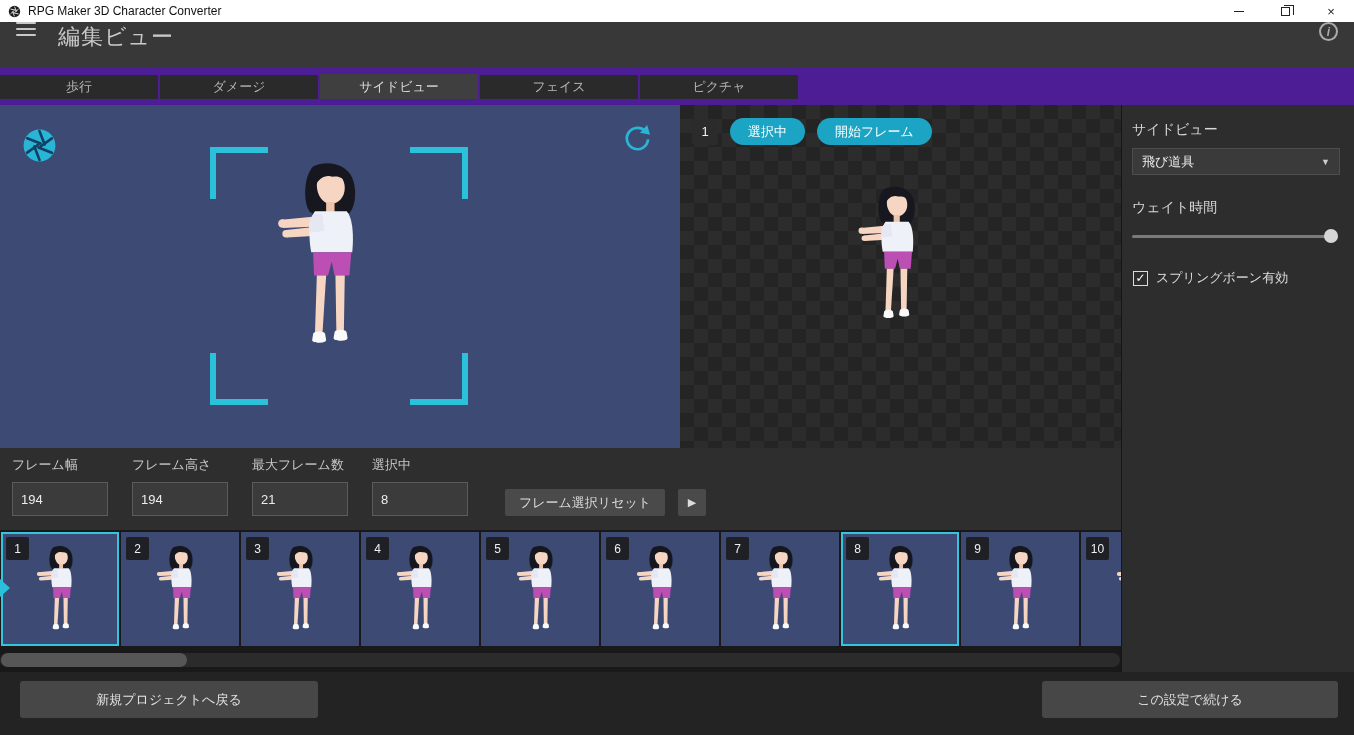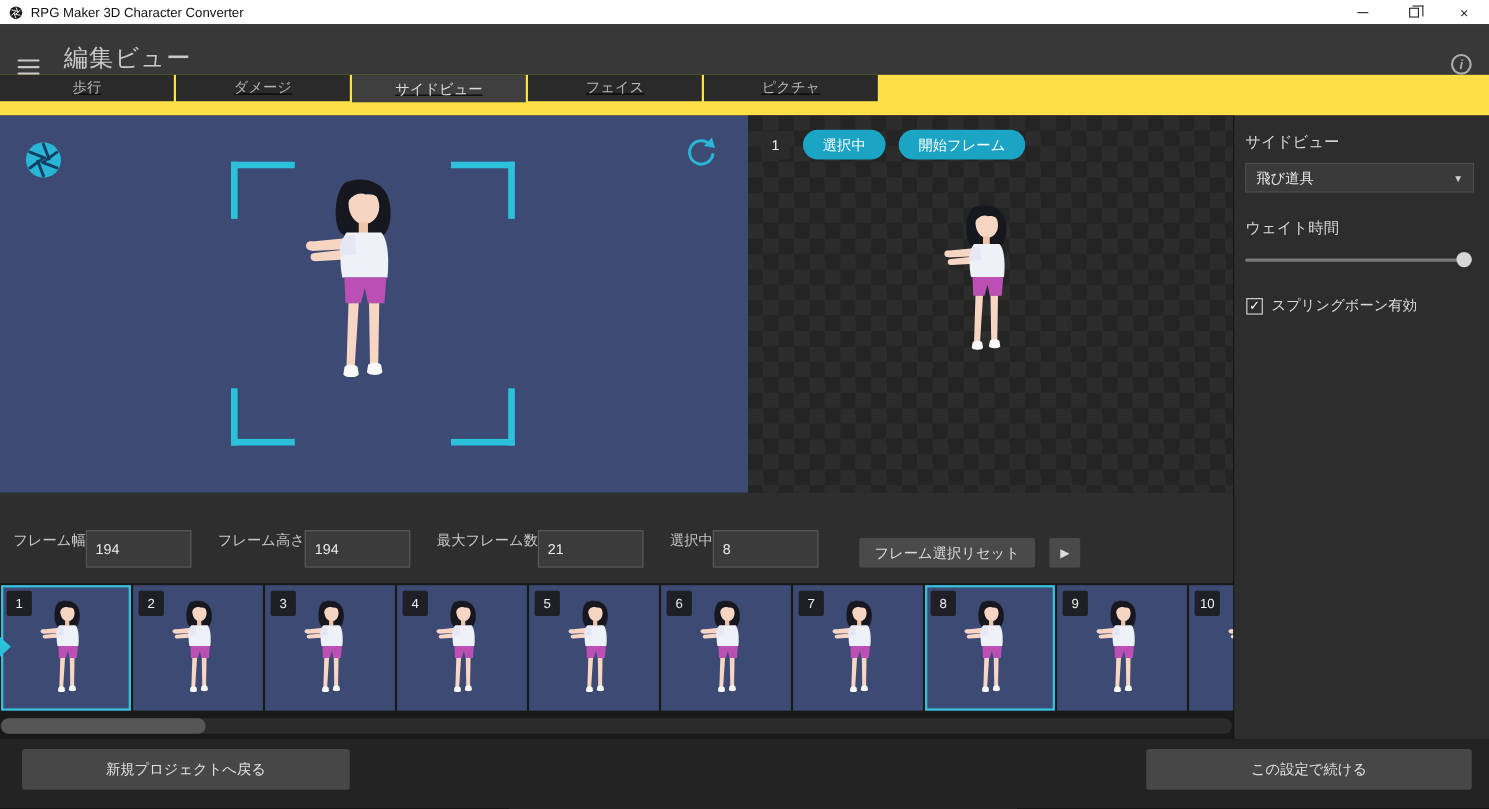--- a/index.html
+++ b/index.html
@@ -10,28 +10,28 @@
   .titlebar { position:absolute; top:0; left:0; right:0; height:22px; background:#ffffff; display:flex; align-items:center; }
   .app-logo { width:13px; height:13px; margin:0 7px 0 8px; }
   .app-title { font-size:12px; color:#111;text-align:center; }
   .win-controls { margin-left:auto; display:flex; height:22px; }
   .win-btn { width:46px; height:22px; display:flex; align-items:center; justify-content:center; color:#222; font-size:13px; cursor:pointer; }
   .glyph-min { width:10px; height:1px; background:#222; display:block; }
   .glyph-max { width:9px; height:9px; border:1px solid #222; display:block; position:relative; }
   .glyph-max::before { content:""; position:absolute; top:-3px; left:2px; width:9px; height:9px; border-top:1px solid #222; border-right:1px solid #222; }
 
   
-  .header { position:absolute; top:22px; left:0; right:0; height:46px; background:#383838; display:flex; align-items:flex-end; padding:0 16px; }
+  .header { position:absolute; top:22px; left:0; right:0; height:46px; background:#383838; display:flex; align-items:flex-start; padding:0 16px; }
   .hamburger { width:20px; height:14px; display:flex; flex-direction:column; justify-content:space-between; cursor:pointer; }
   .hamburger span { display:block; height:2px; background:#c8c8c8; border-radius:1px; }
   .page-title { font-size:22px; font-weight:400; color:#c9c9c9; margin-left:22px; letter-spacing:1px; }
   .info-btn { margin-left:auto; width:19px; height:19px; border:2px solid #ababab; border-radius:50%; color:#ababab; font-size:12px; font-style:italic; font-weight:bold; display:flex; align-items:center; justify-content:center; cursor:pointer; }
 
   
-  .tabbar { position:absolute; top:68px; left:0; right:0; height:37px; background:#fde047; display:flex; align-items:flex-start;text-decoration:underline; }
+  .tabbar { position:absolute; top:68px; left:0; right:0; height:37px; background:#4c1d95; display:flex; align-items:center; }
   .tab { width:158px; height:24px; margin-right:2px; background:#2a2a2a; color:#b5b5b5; font-size:13px; display:flex; align-items:center; justify-content:center; cursor:pointer; }
   .tab.selected { background:#3f3f3f; color:#dcdcdc; height:25px; }
 
   
   .main-row { position:absolute; top:105px; left:0; width:1121px; height:343px; }
   .preview { position:absolute; left:0; top:0; width:680px; height:343px; background:#3c4a74; overflow:hidden; }
   .aperture { position:absolute; left:21px; top:22px; width:37px; height:37px; }
   .rotate { position:absolute; right:28px; top:18px; width:31px; height:31px; cursor:pointer; }
   .crop-frame { position:absolute; left:210px; top:42px; width:258px; height:258px; }
   .corner { position:absolute; width:58px; height:52px; }
@@ -57,21 +57,21 @@
   .chev { margin-left:auto; font-size:9px; color:#cfcfcf; }
   .sb-label { margin:24px 0 11px 10px; font-size:14px; color:#d8d8d8; }
   .slider { position:relative; margin-left:10px; width:206px; height:16px; cursor:pointer; }
   .slider-track { position:absolute; top:7px; left:0; right:0; height:3px; background:#7a7a7a; border-radius:2px; }
   .slider-handle { position:absolute; top:1px; right:0; width:14px; height:14px; border-radius:50%; background:#d6d6d6; cursor:grab; }
   .check-row { display:flex; align-items:center; gap:8px; margin:25px 0 0 11px; font-size:13px; color:#dadada; cursor:pointer; }
   .checkbox { width:15px; height:15px; border:1px solid #dcdcdc; background:#2d2d2d; color:#ffffff; font-size:12px; line-height:13px; text-align:center; }
 
   
   .frame-settings { position:absolute; top:448px; left:0; width:1121px; height:82px; background:#2e2e2e; display:flex; align-items:flex-end; padding:0 0 14px 12px; }
-  .field { display:flex; flex-direction:row; margin-right:24px;margin-top:28px; }
+  .field { display:flex; flex-direction:column; margin-right:24px;margin-top:28px; }
   .field label { font-size:13px; color:#c8c8c8; margin-bottom:8px; }
   .field input { width:96px; height:25px; background:#3b3b3b; border:1px solid #5b5b5b; color:#ececec; font-size:13px; padding:16px 8px; font-family:inherit; }
   .btn { height:27px; border:none; border-radius:2px; background:#4a4a4a; color:#dcdcdc; font-size:13px; font-family:inherit; cursor:pointer; }
   .btn-set { width:156px; margin-left:50px; }
   .btn-reset { width:160px; margin-left:13px; }
   .btn-play { width:28px; margin-left:13px; font-size:11px; }
 
   
   .filmstrip { position:absolute; top:530px; left:0; width:1121px; height:118px; background:#191919; display:flex; padding:2px 0 0 1px; overflow:hidden; }
   .thumb { position:relative; flex:0 0 118px; width:118px; height:114px; margin-right:2px; background:#3c4a74; border:2px solid transparent; cursor:pointer; }

